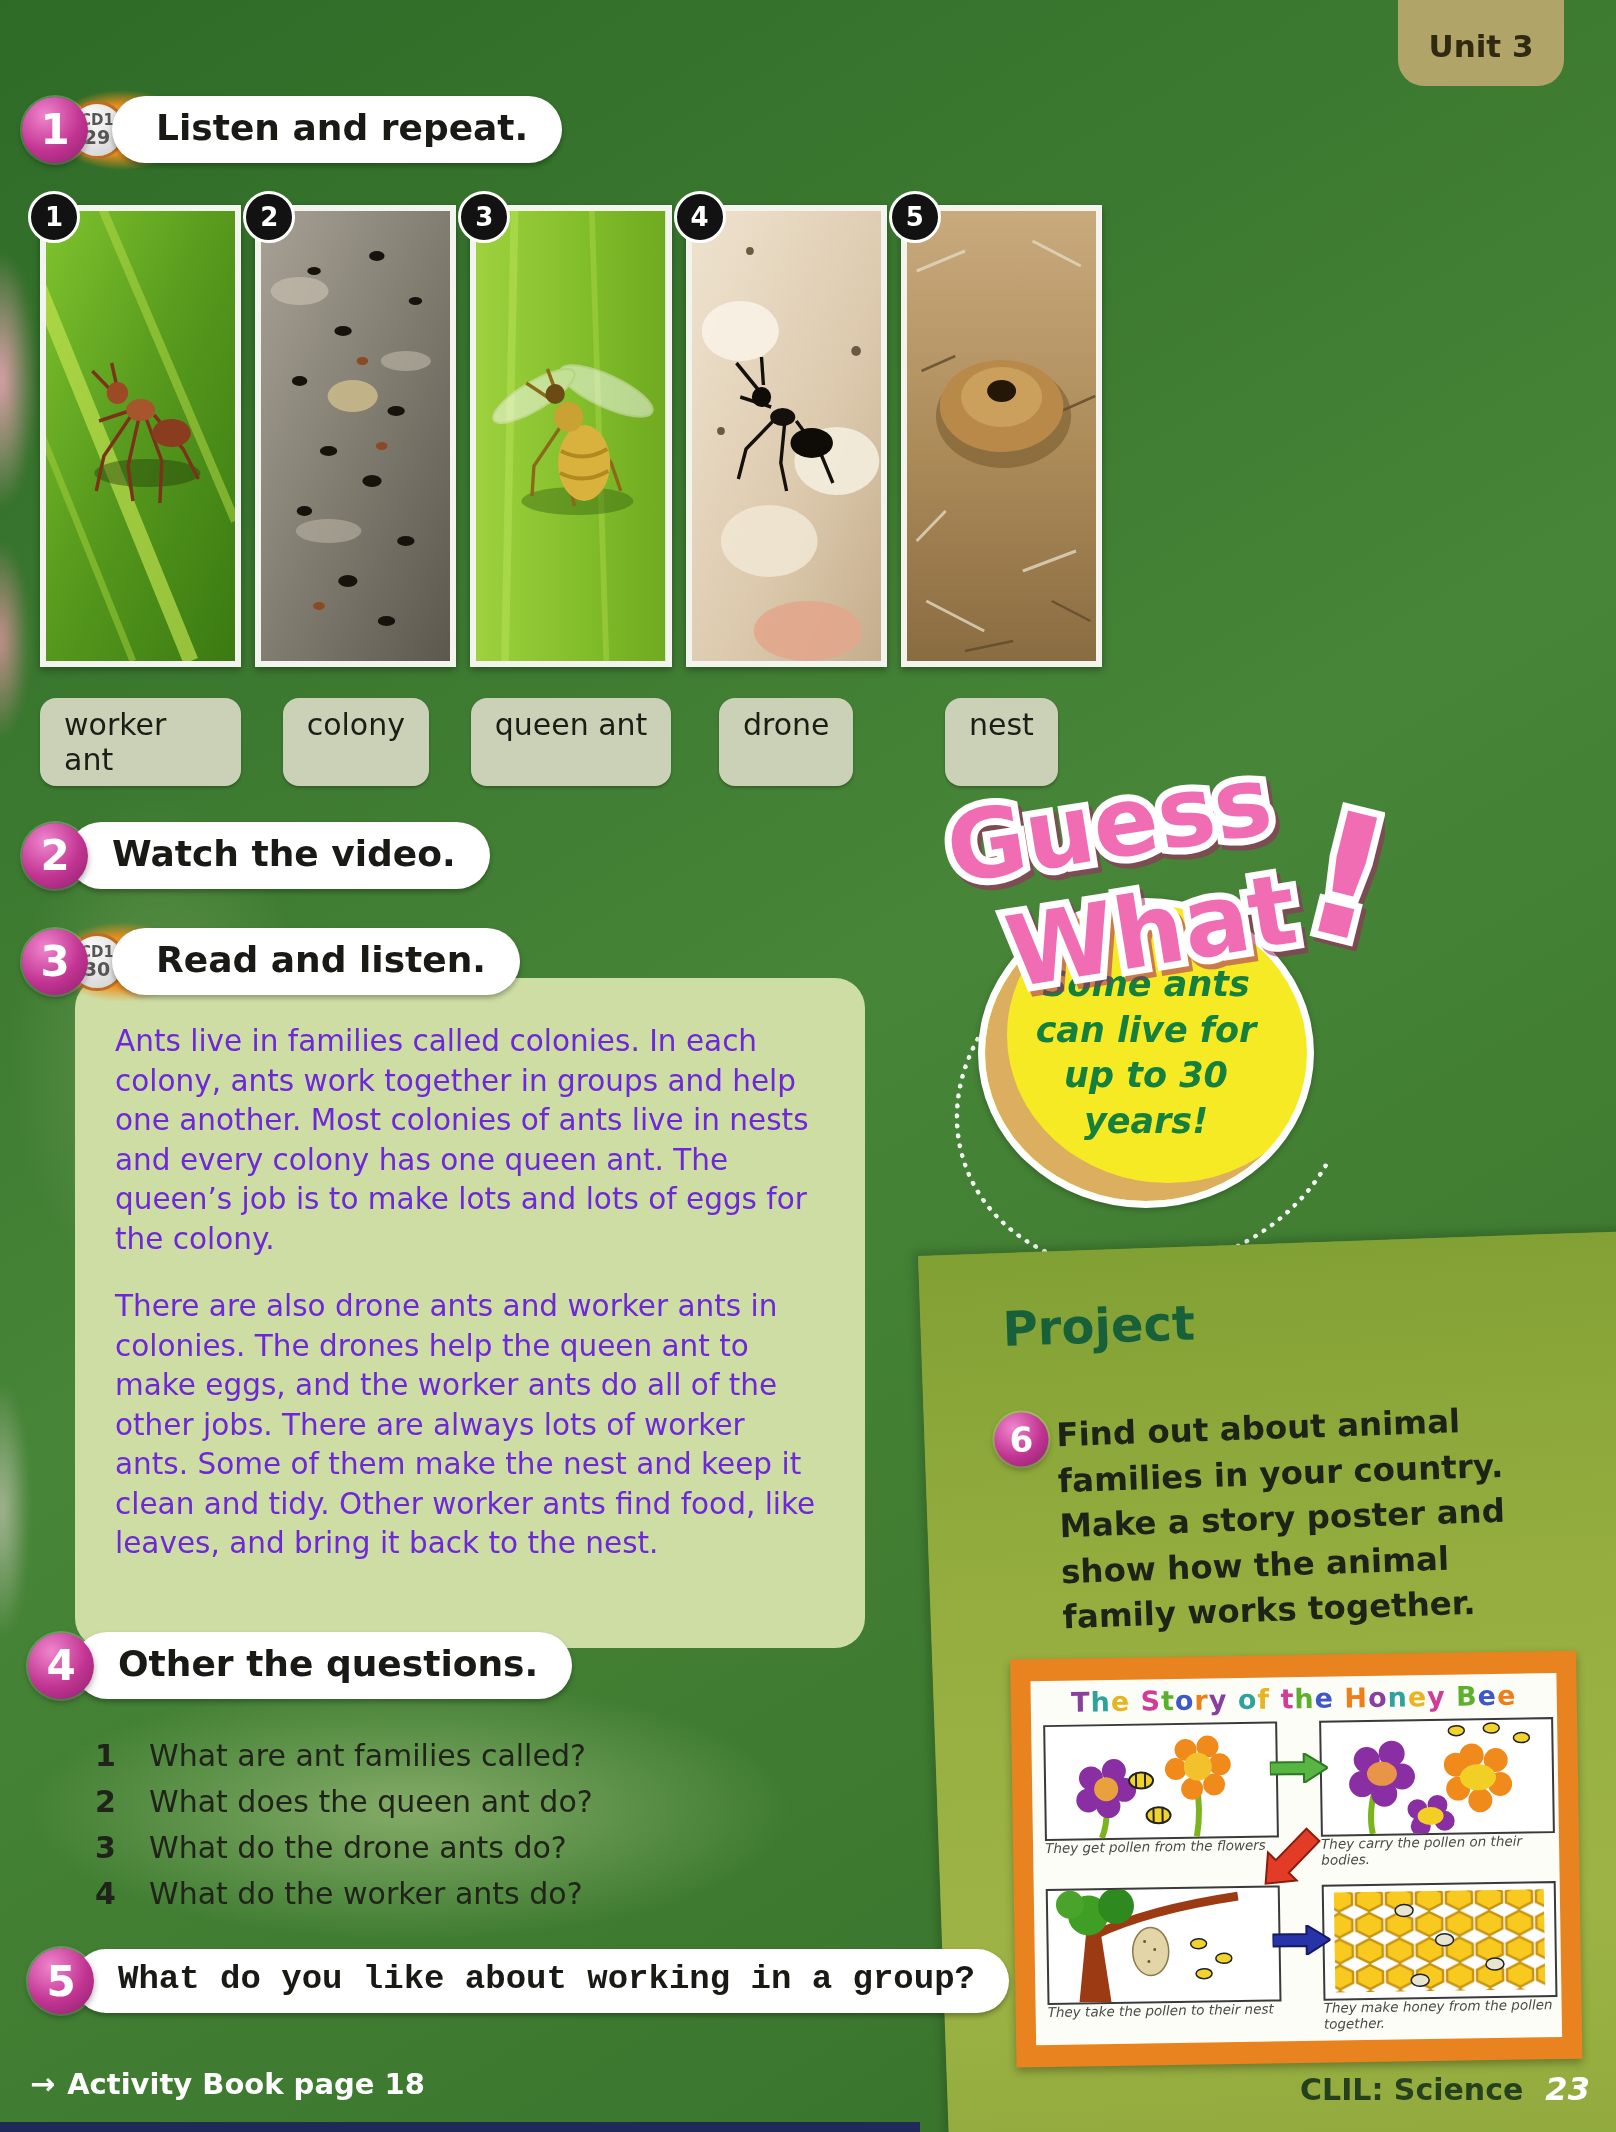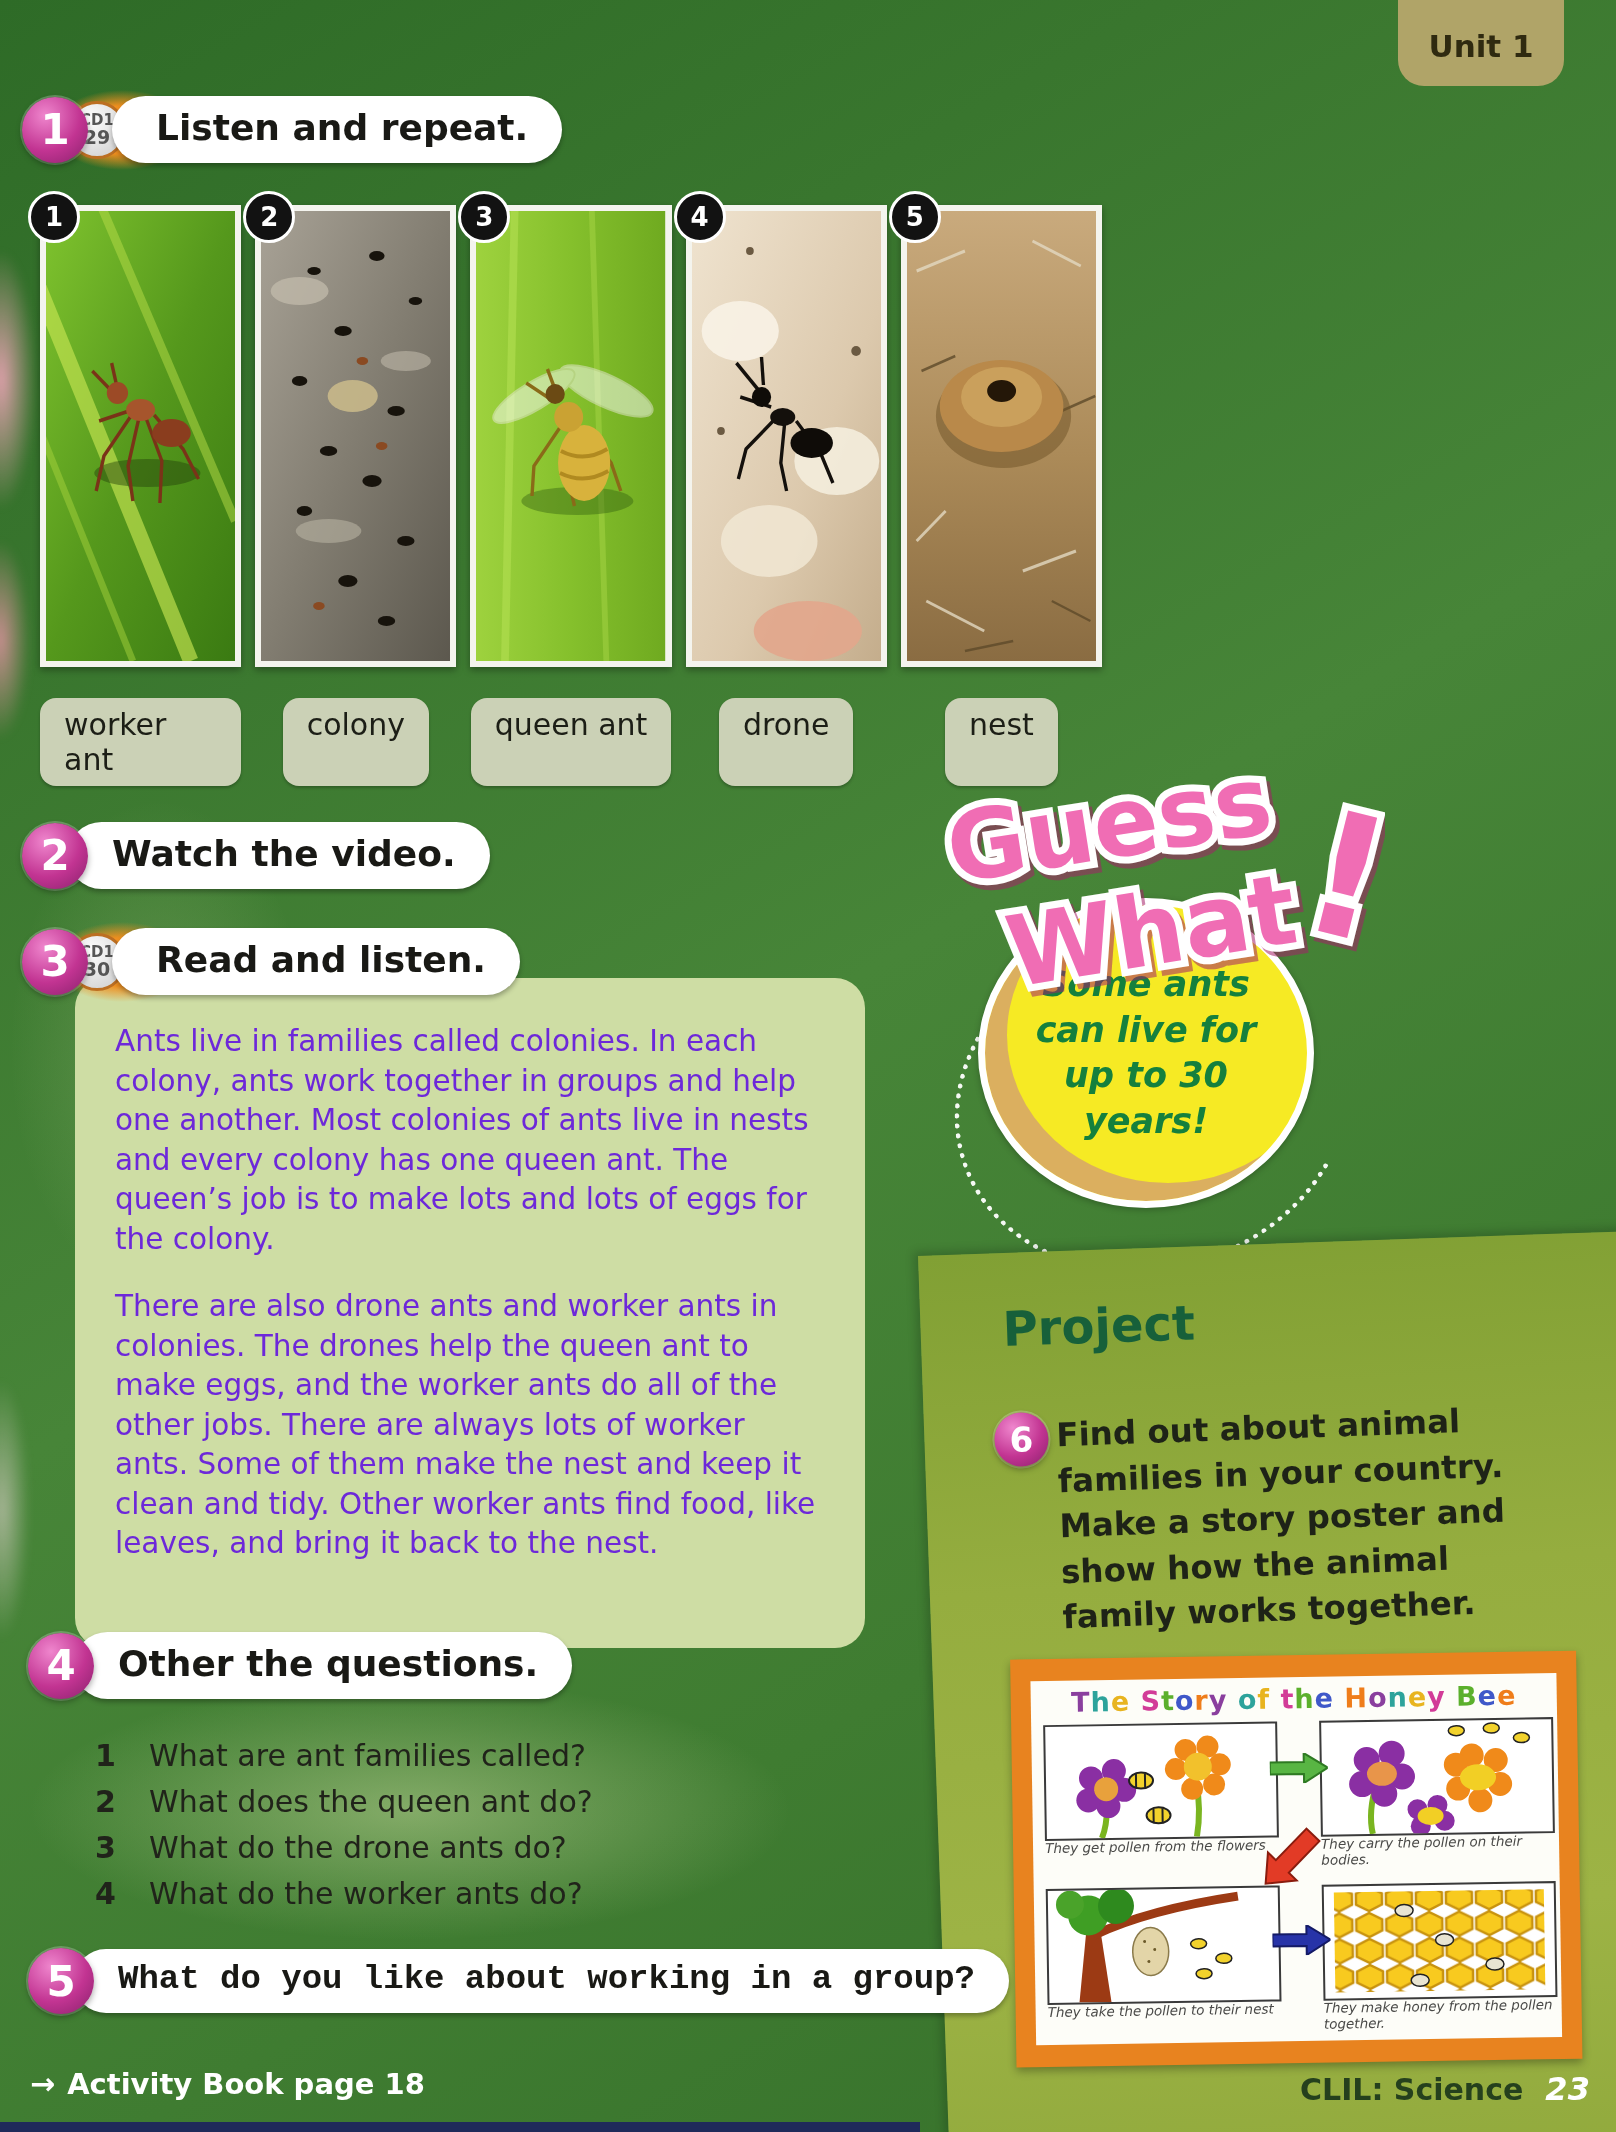--- a/index.html
+++ b/index.html
@@ -115,21 +115,21 @@
 <body>
 
 <div class="page">
 
   <div class="petal p1"></div>
   <div class="petal p2"></div>
   <div class="petal p3"></div>
   <div class="wash"></div>
   <div class="wash2"></div>
 
-  <div class="unit-badge">Unit 1</div>
+  <div class="unit-badge">Unit 3</div>
 
   <div class="act" style="left:22px;top:96px;">
     <div class="glow"></div>
     <div class="ball">
         <span>1</span>
       </div>
     <div class="cd">
       <span class="l1">CD1</span>
       <span class="l2">29</span>
     </div>

